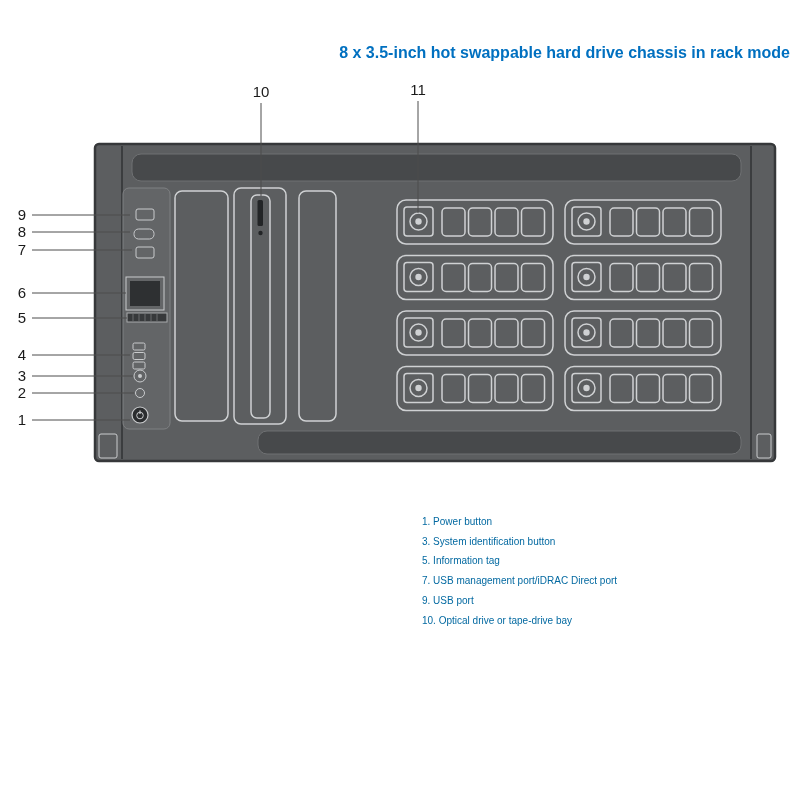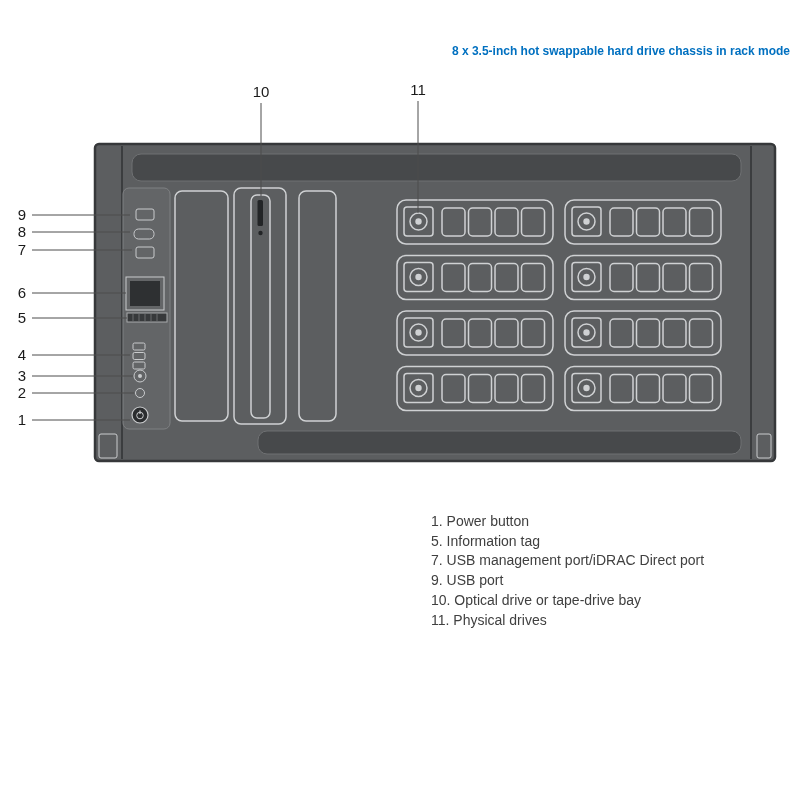--- a/index.html
+++ b/index.html
@@ -1,20 +1,20 @@
 <!DOCTYPE html>
 <html><head>
 <meta charset="utf-8">
 <style>
   * { margin:0; padding:0; box-sizing:border-box; }
   html,body { width:800px; height:800px; background:#ffffff; font-family:"Liberation Sans", sans-serif; }
   .page { position:absolute; left:0; top:0; width:800px; height:800px; background:#ffffff; overflow:hidden; }
-  .title { position:absolute; top:44px; right:10px; font-size:12px; font-weight:bold; color:#0070C0; white-space:nowrap; }
+  .title { position:absolute; top:44px; right:10px; font-size:16px; font-weight:bold; color:#0070C0; white-space:nowrap; }
   .diagram { position:absolute; left:0; top:0; }
-  .legend { position:absolute; left:422px; top:512px; font-size:14px; color:#404040; line-height:19.7px;margin-left:9px; }
+  .legend { position:absolute; left:422px; top:512px; font-size:10px; color:#0369a1; line-height:19.7px; }
   .legend-item { white-space:nowrap; }
   text.num { font-family:"Liberation Sans", sans-serif; font-size:15px; fill:#1a1a1a; text-anchor:middle; }
   .oline { fill:none; stroke:#cfd1d3; stroke-width:1.5; }
   .thin  { fill:none; stroke:#c9cbcd; stroke-width:1; }
   .leader { stroke:#4d4d4d; stroke-width:1; fill:none; }
 </style>
 </head>
 <body>
 
 <div class="page">
@@ -131,20 +131,20 @@
       <text class="num" x="22" y="255">7</text>
       <text class="num" x="22" y="237">8</text>
       <text class="num" x="22" y="220">9</text>
       <text class="num" x="261" y="97">10</text>
       <text class="num" x="418" y="95">11</text>
     </g>
   </svg>
 
   <div class="legend">
     <div class="legend-item">1. Power button</div>
+    <div class="legend-item">3. System identification button</div>
     <div class="legend-item">5. Information tag</div>
     <div class="legend-item">7. USB management port/iDRAC Direct port</div>
     <div class="legend-item">9. USB port</div>
     <div class="legend-item">10. Optical drive or tape-drive bay</div>
-    <div class="legend-item">11. Physical drives</div>
   </div>
 
 </div>
 
 </body></html>

